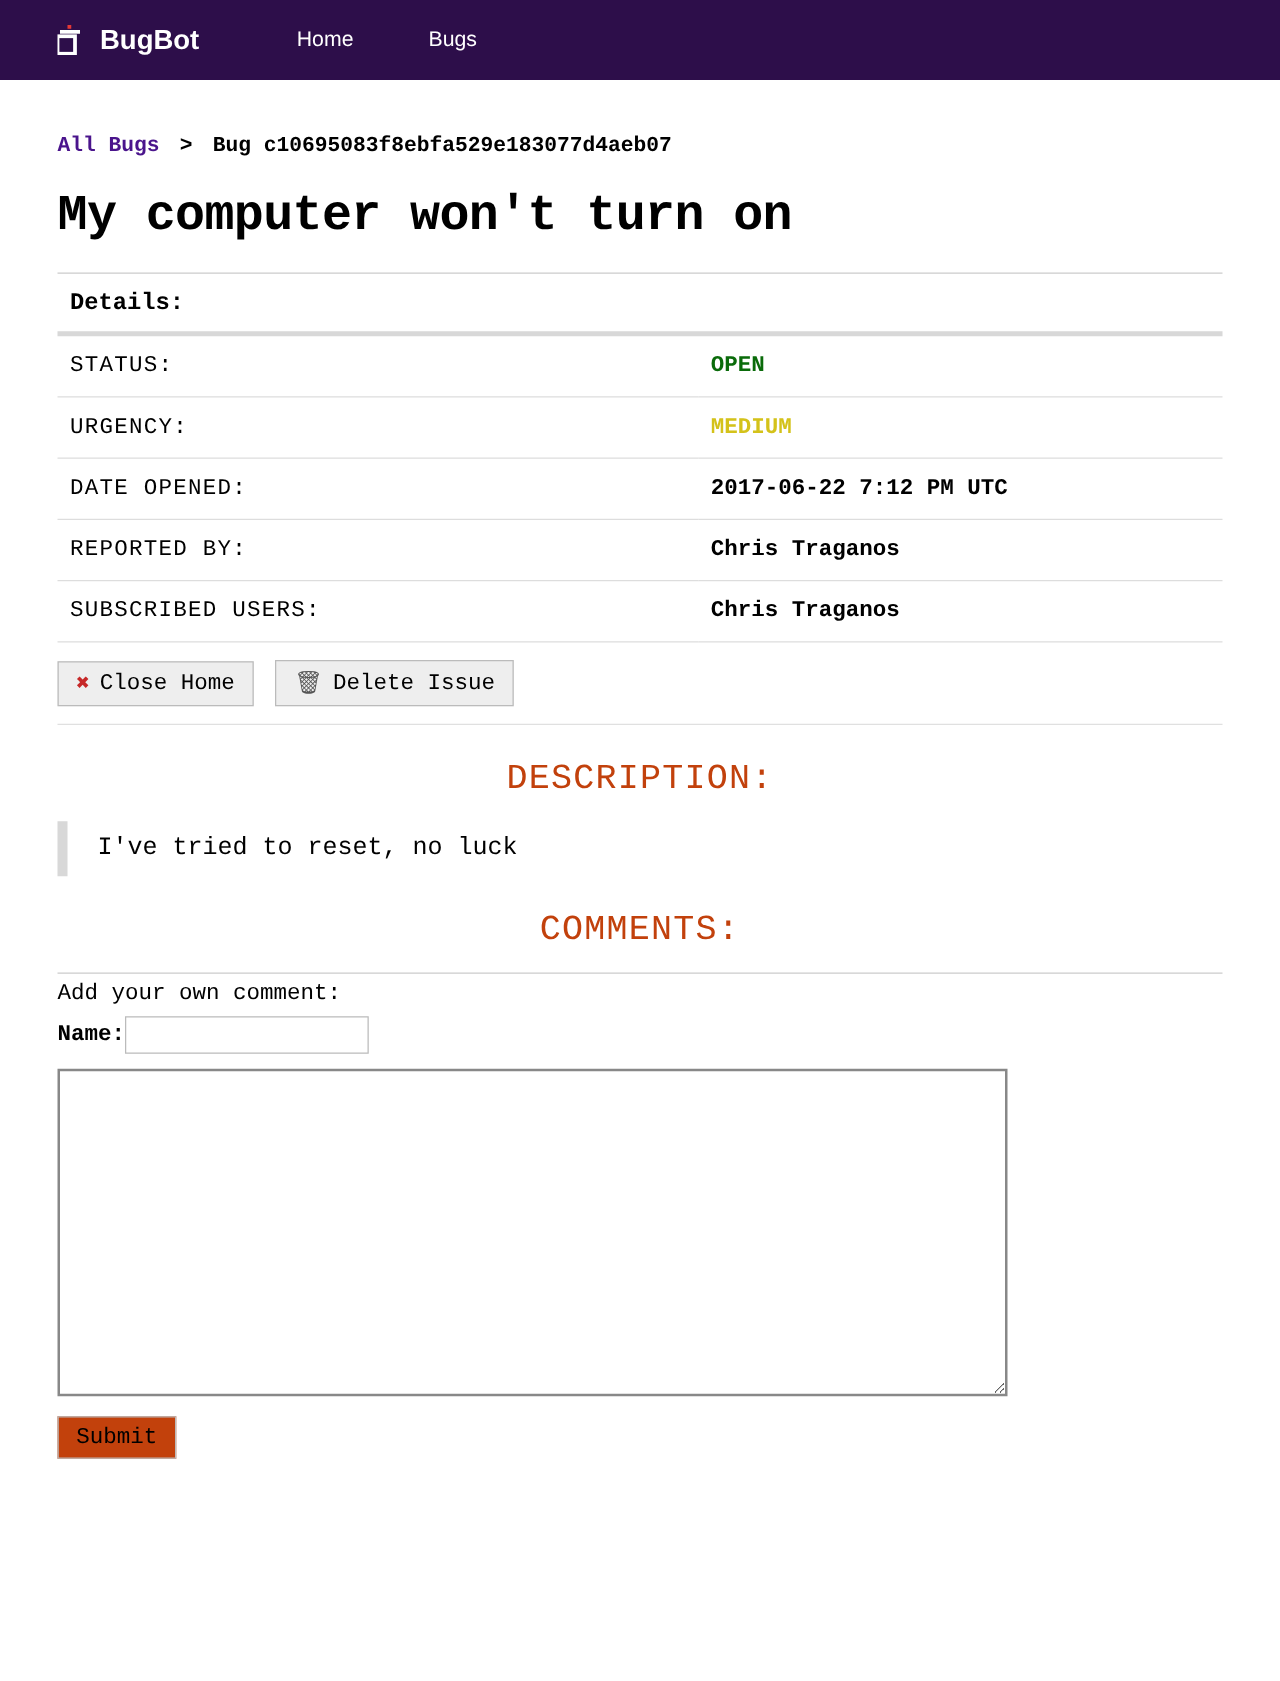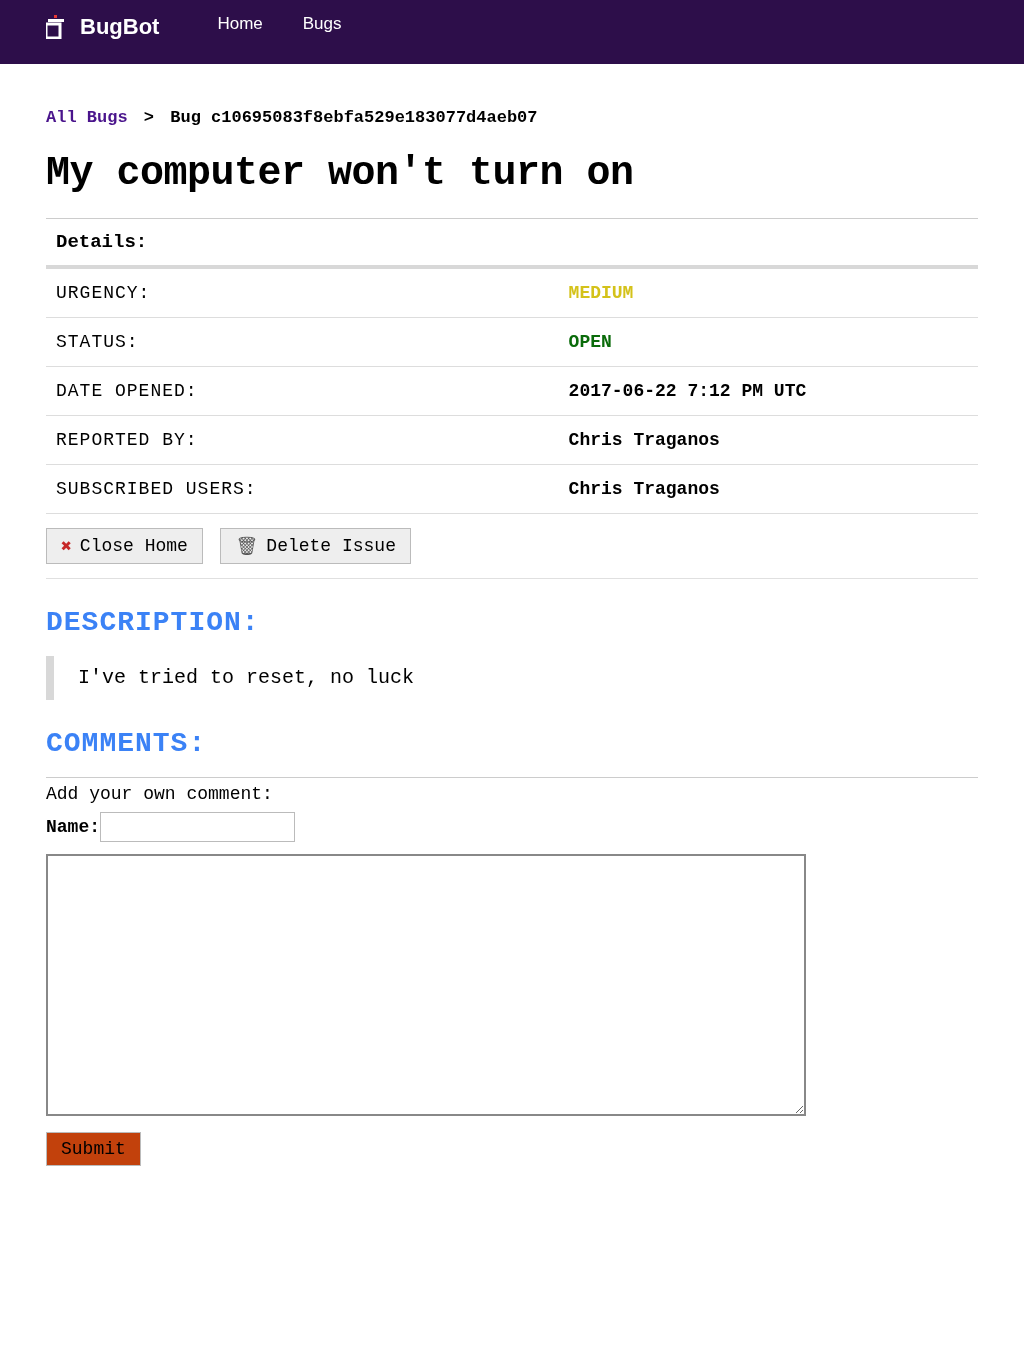--- a/index.html
+++ b/index.html
@@ -5,23 +5,24 @@
     * { box-sizing: border-box; margin: 0; padding: 0; }
     body {
       font-family: 'Courier New', Courier, monospace;
       background: #fff;
       color: #000;
       width: 1024px;
     }
     .navbar {
       background: #2d0e4a;
       display: flex;
-      align-items: flex-start;
+      align-items: center;
       padding: 14px 46px;
       height: 64px;
+      gap: 20px;
     }
     .logo-box {
       display: flex;
       align-items: center;
       margin-right: 58px;
     }
     .logo-svg { margin-right: 14px; }
     .brand {
       color: #fff;
       font-weight: bold;
@@ -86,25 +87,26 @@
       font-family: 'Courier New', Courier, monospace;
       cursor: pointer;
       margin-right: 8px;
       display: inline-flex;
       align-items: center;
     }
     .btn .icon { margin-right: 8px; font-size: 18px; }
     .x-icon { color: #c62828; font-weight: bold; font-size: 20px; }
     .trash-icon { color: #555; }
     h2.section {
-      color: #3b82f6;
+      color: #c2410c;
       font-size: 28px;
-      font-weight: bold;
+      font-weight: normal;
       letter-spacing: 1px;
       margin: 28px 0 18px 0;
+      text-align: center;
     }
     blockquote.desc {
       border-left: 8px solid #d8d8d8;
       padding: 6px 0 6px 24px;
       font-size: 20px;
       line-height: 1.6;
       margin-bottom: 18px;
     }
     .comments-rule { border-top: 1px solid #ccc; margin-top: 10px; }
     .comment {
@@ -171,26 +173,26 @@
 
   
   <h1 class="title">My computer won't turn on</h1>
 
   
   <div class="details-wrap">
     <div class="details-head">Details:</div>
     <table class="details">
       <tbody>
           <tr>
+        <td class="k">STATUS:</td>
+        <td class="v"><span class="status-open">OPEN</span></td>
+      </tr>
+      <tr>
         <td class="k">URGENCY:</td>
         <td class="v"><span class="status-medium">MEDIUM</span></td>
-      </tr>
-      <tr>
-        <td class="k">STATUS:</td>
-        <td class="v"><span class="status-open">OPEN</span></td>
       </tr>
       <tr>
         <td class="k">DATE OPENED:</td>
         <td class="v">2017-06-22 7:12 PM UTC</td>
       </tr>
       <tr>
         <td class="k">REPORTED BY:</td>
         <td class="v">Chris Traganos</td>
       </tr>
       <tr>

